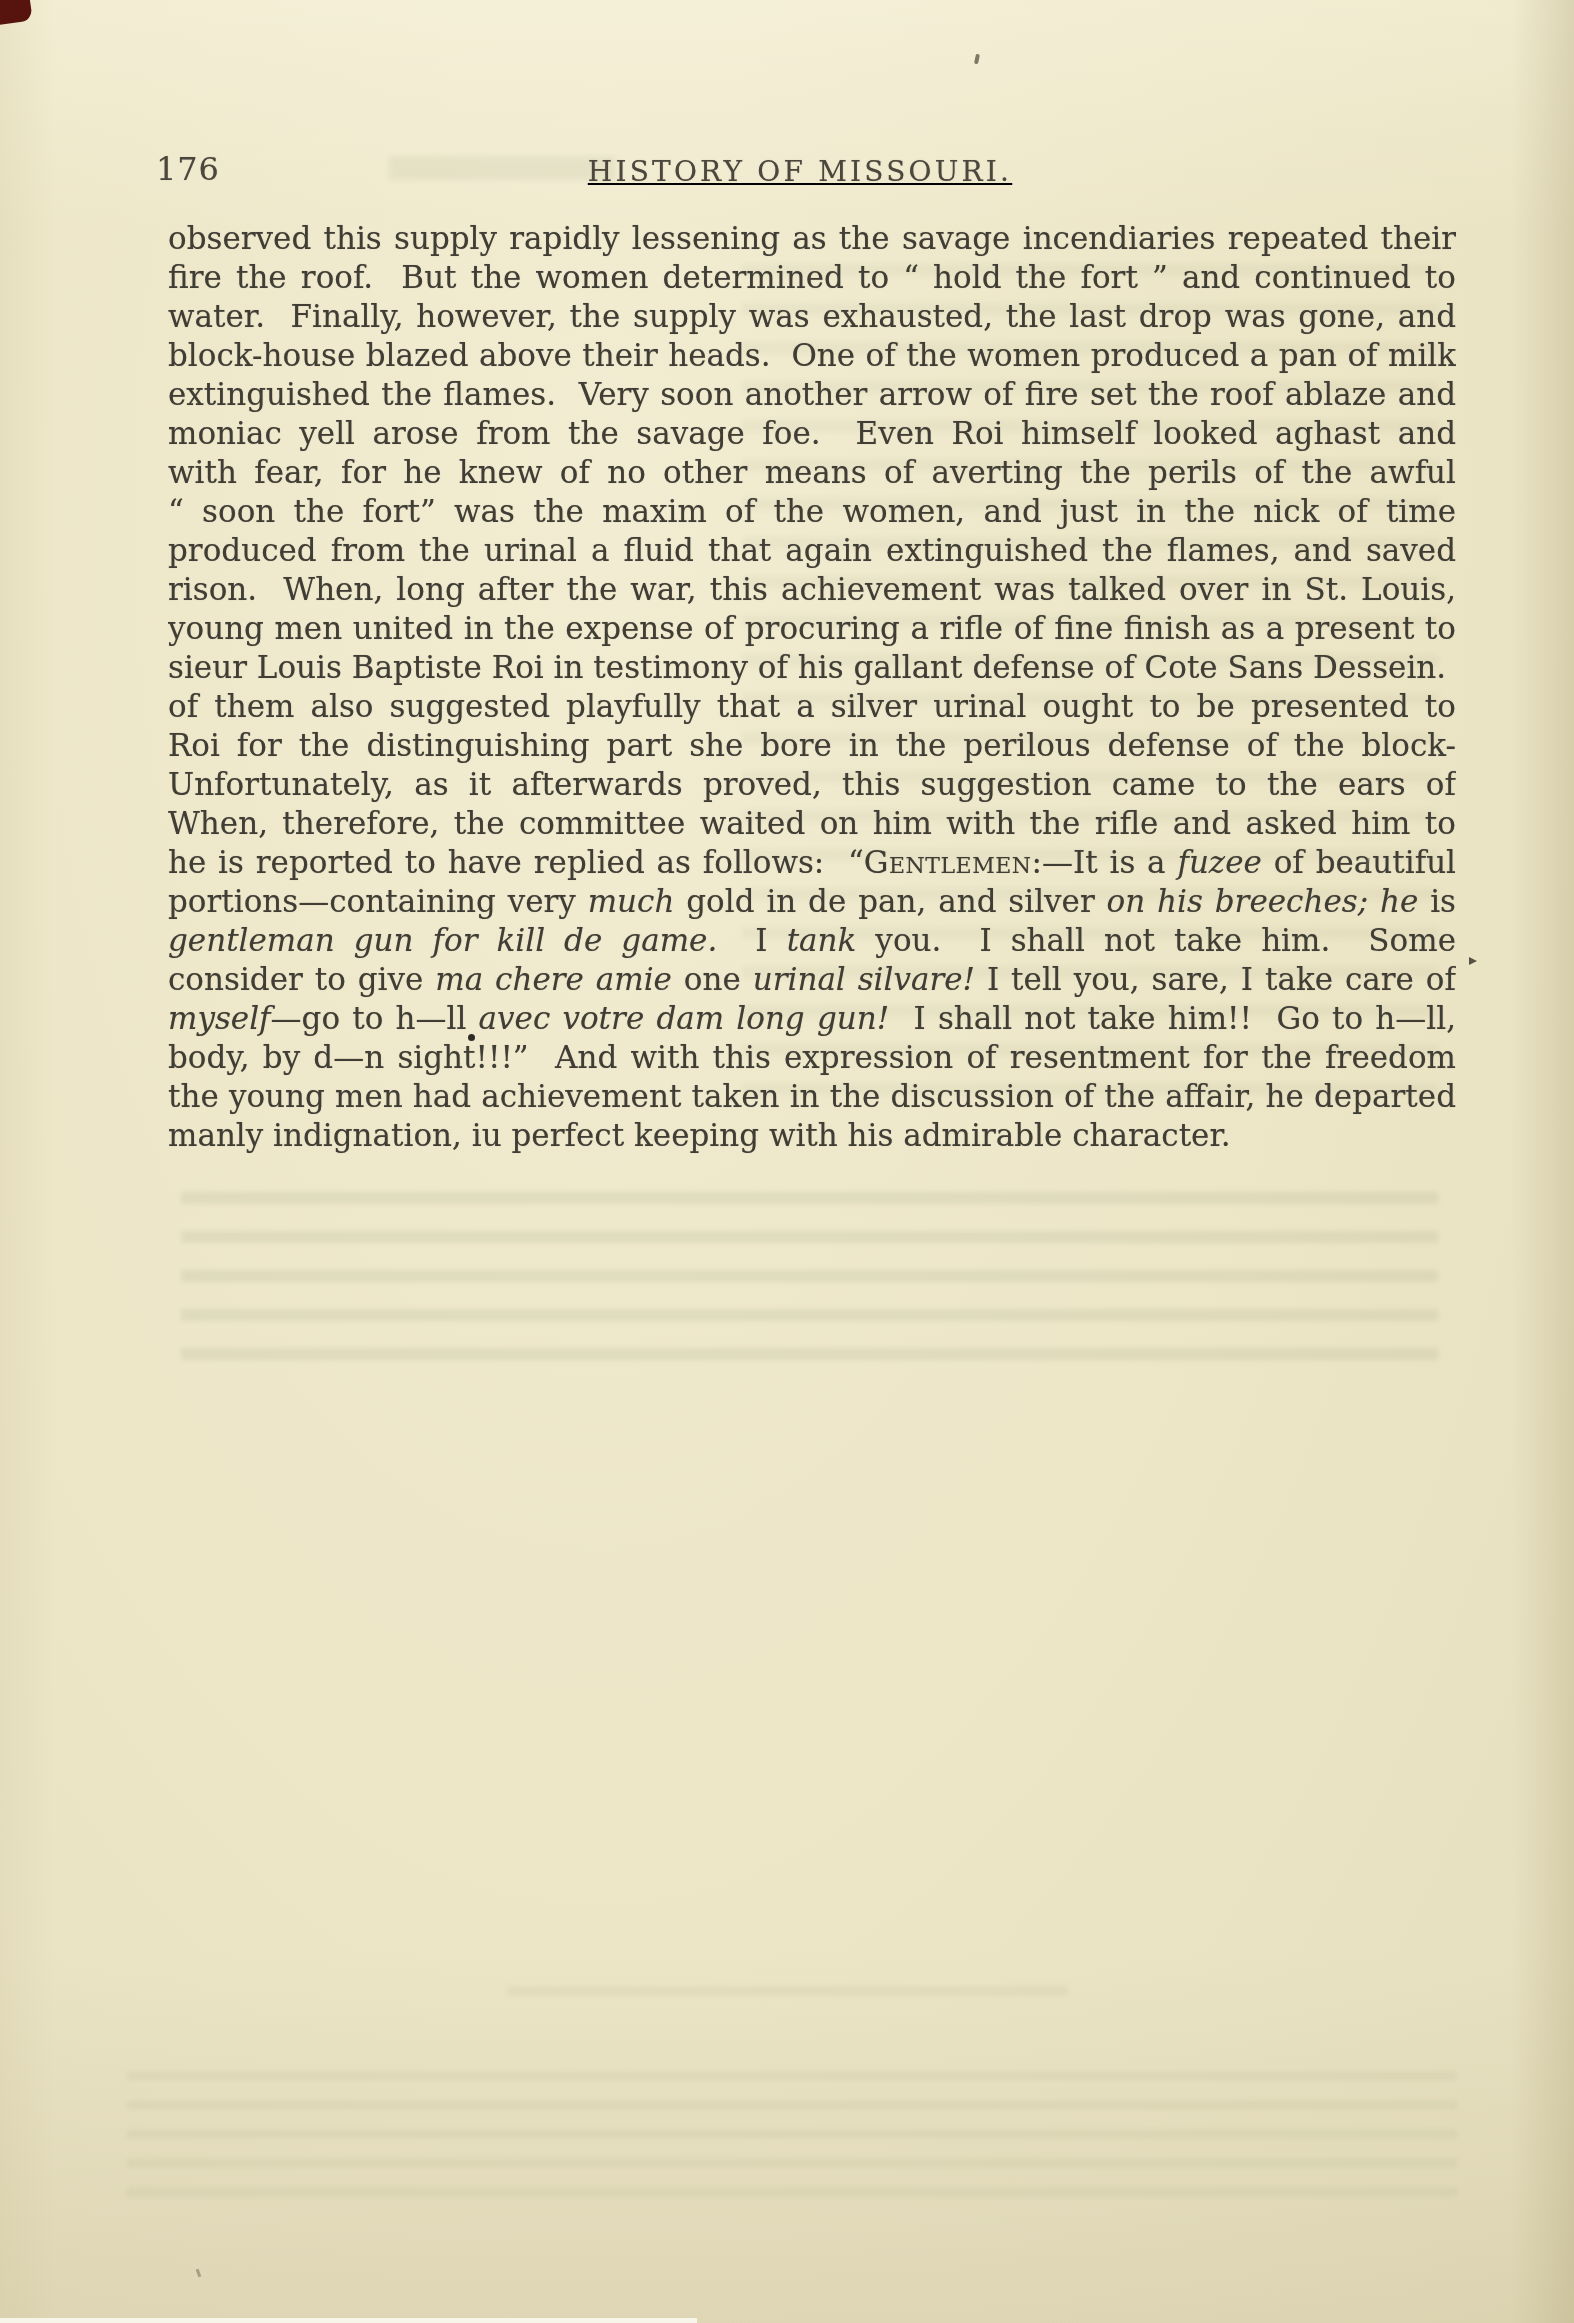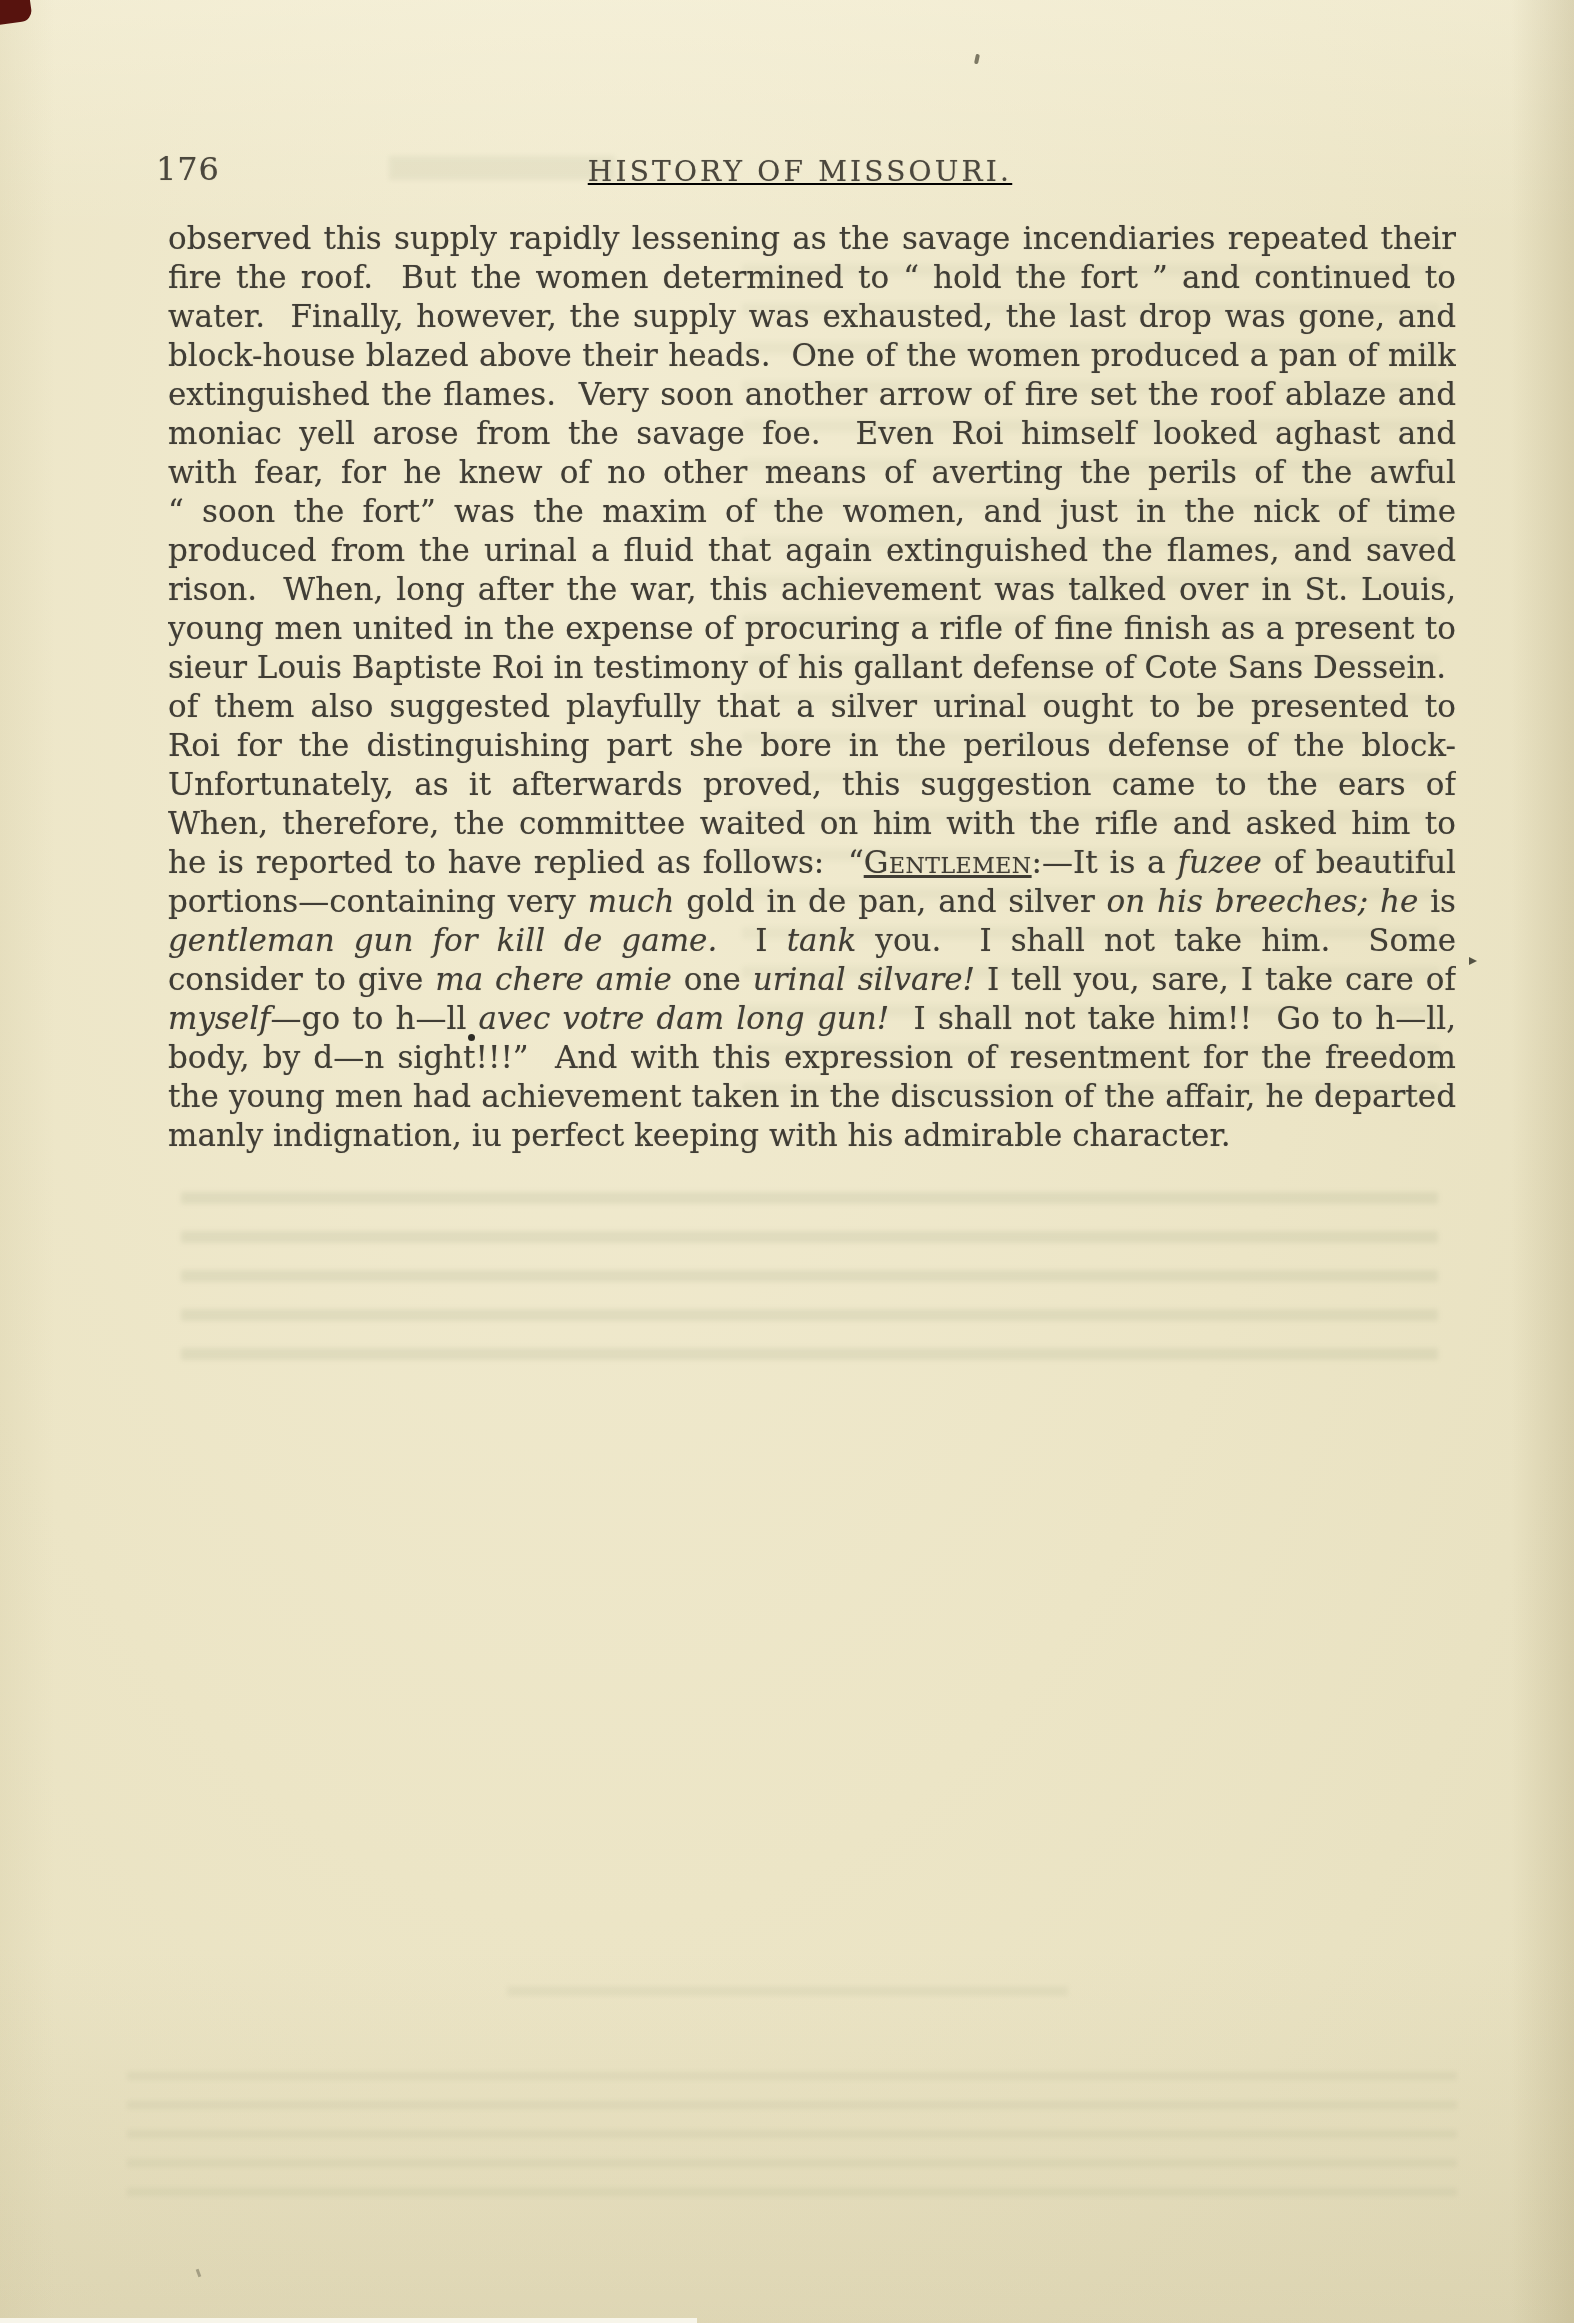--- a/index.html
+++ b/index.html
@@ -15,21 +15,21 @@
   .page-num { position:absolute; left:0; top:0; font-size:32px; color:#4b473d;
               letter-spacing:0.9px; text-shadow:0 0 0.9px rgba(70,66,56,.4); }
   .page-title { text-align:center; font-size:28px; letter-spacing:3.2px; color:#4b473d;
                 padding-top:4.5px; text-shadow:0 0 0.9px rgba(70,66,56,.45); }
   .para { position:absolute; left:168px; top:219px; width:1288px;
           font-size:31px; line-height:39px; color:#403d35;
           text-shadow:0 0 0.9px rgba(64,61,53,.38); }
   .tline { text-align:justify; text-align-last:justify; height:39px; overflow:hidden; }
   .tline.last { text-align-last:left; }
   .it { font-style:italic; }
-  .sc { font-variant:small-caps; letter-spacing:0.5px;text-decoration:underline; }
+  .sc { font-variant:small-caps; letter-spacing:0.5px; }
 
   .ghost { position:absolute; filter:blur(2.7px); pointer-events:none; }
   .g0 { top:156px; left:389px; width:226px; height:23.5px; opacity:.10; background:#8a9470; }
   .g1 { top:264px; left:742px; width:697px; height:832px; opacity:.07;
         background:repeating-linear-gradient(180deg, #8a9470 0 11.8px, transparent 11.8px 39px); }
   .g2 { top:1192px; left:181px; width:1257px; height:176px; opacity:.14;
         background:repeating-linear-gradient(180deg, #8a9470 0 11.8px, transparent 11.8px 39px); }
   .g3 { top:2072px; left:127px; width:1330px; height:145px; opacity:.10;
         background:repeating-linear-gradient(180deg, #8a9470 0 8.1px, transparent 8.1px 29px); }
   .g4 { top:1986px; left:507px; width:561px; height:10px; opacity:.09; background:#8a9470; }

